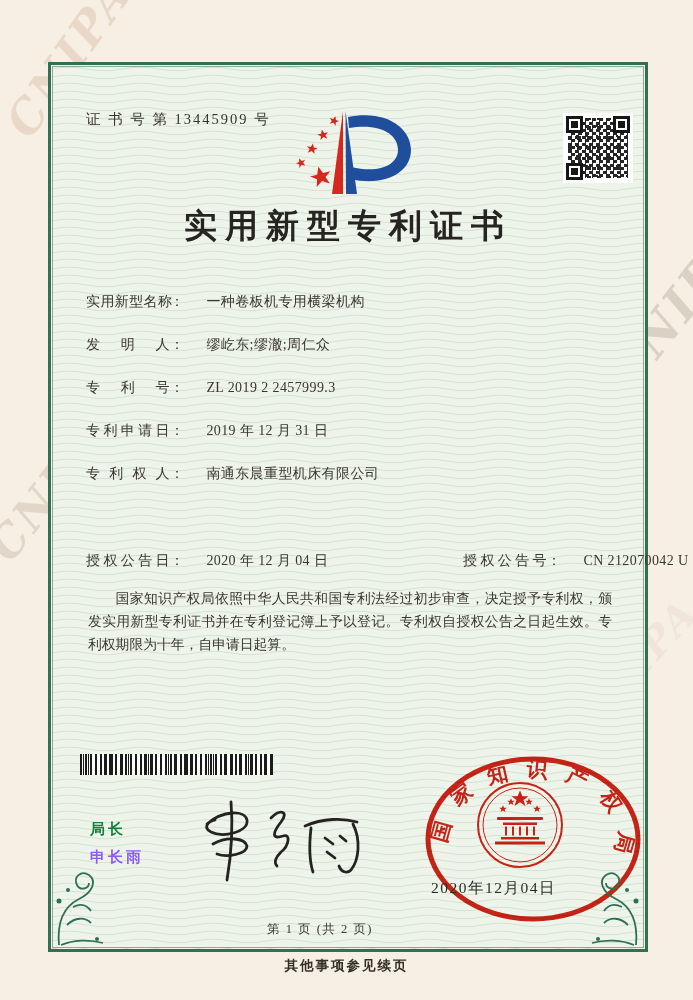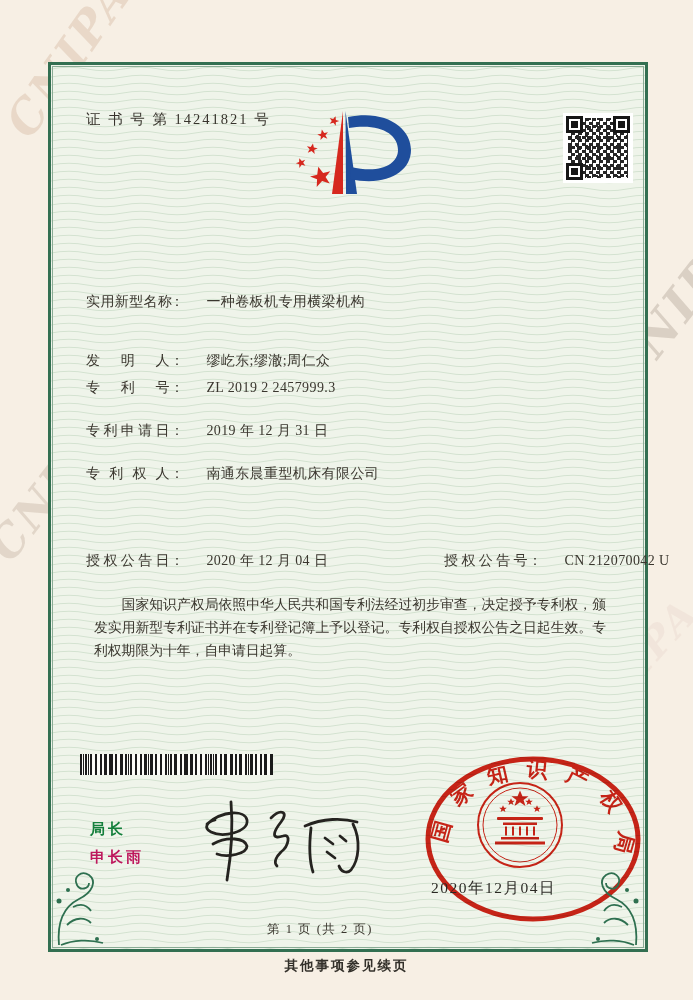--- a/index.html
+++ b/index.html
@@ -28,32 +28,32 @@
                      repeating-conic-gradient(transparent 0 30%,#161616 0 45%,transparent 0 75%);
     background-size:7px 7px,10px 10px;background-position:0 0,3px 2px;}
   .fp{position:absolute;width:17px;height:17px;background:#fff;border:3px solid #161616;box-sizing:border-box;}
   .fp i{position:absolute;inset:2px;background:#161616;}
   .fp-tl{left:3px;top:3px;} .fp-tr{right:3px;top:3px;} .fp-bl{left:3px;bottom:3px;}
   .title{position:absolute;left:48px;width:600px;top:204px;text-align:center;font-size:33px;
          font-weight:700;letter-spacing:8px;color:#262420;}
   .field{position:absolute;left:86px;font-size:14px;letter-spacing:.4px;white-space:nowrap;color:#3a362e;}
   .flabel{display:inline-block;width:84px;text-align:justify;text-align-last:justify;}
   .fval{margin-left:22px;}
-  .f2{position:absolute;left:358px;top:0;}
+  .f2{position:absolute;left:377px;top:0;}
   .body{position:absolute;left:86px;top:585px;width:528px;font-size:13.8px;line-height:23px;
         text-align:justify;color:#3a362e;}
-  .body p{margin:8px;text-indent:2em;}
+  .body p{margin:2px;text-indent:2em;}
   .barcode{position:absolute;left:80px;top:754px;width:193px;height:21px;background-color:#fbfbf7;
     background-image:repeating-linear-gradient(90deg,#1b1b1b 0 2px,transparent 2px 5px),
                      repeating-linear-gradient(90deg,#1b1b1b 0 1px,transparent 1px 8px),
                      repeating-linear-gradient(90deg,transparent 0 3px,#1b1b1b 3px 4px,transparent 4px 13px);}
   .chief-title{position:absolute;left:90px;top:820px;font-size:15px;font-weight:700;letter-spacing:3px;
         font-family:"Liberation Sans","DejaVu Sans",sans-serif;color:#15803d;}
   .chief-name{position:absolute;left:90px;top:848px;font-size:15px;font-weight:700;letter-spacing:3px;
-        font-family:"Liberation Sans","DejaVu Sans",sans-serif;color:#be185d;}
+        font-family:"Liberation Sans","DejaVu Sans",sans-serif;color:#8b5cf6;}
   .sig{position:absolute;left:193px;top:796px;}
   .seal{position:absolute;left:421px;top:753px;mix-blend-mode:multiply;opacity:.95;}
   .pagenum{position:absolute;left:48px;width:544px;top:921px;text-align:center;font-size:12.5px;
         letter-spacing:1.5px;color:#3a362e;}
   .contnote{position:absolute;left:0;width:693px;top:957px;text-align:center;font-size:13.5px;
         letter-spacing:2px;font-weight:600;color:#33302a;}
   .orn{position:absolute;}
   .orn-l{left:53px;top:855px;} .orn-r{left:584px;top:855px;transform:scaleX(-1);}
 </style>
 </head>
@@ -72,21 +72,21 @@
     <svg class="tex" width="594" height="884">
       <defs>
         <pattern id="wv" width="72" height="8" patternUnits="userSpaceOnUse">
           <path d="M0,4 Q18,0.5 36,4 T72,4" stroke="#d3e2d0" stroke-width="1" fill="none"></path>
         </pattern>
       </defs>
       <rect width="594" height="884" fill="url(#wv)"></rect>
     </svg>
   </div>
 
-  <div class="certno">证 书 号 第 14241821 号</div>
+  <div class="certno">证 书 号 第 13445909 号</div>
 
   <svg class="logo" width="160" height="92" viewBox="0 0 160 92">
     <defs>
       <path id="st" d="M0,-10 L2.9,-3.1 10,-3.1 4.2,1.2 6.4,8.1 0,3.9 -6.4,8.1 -4.2,1.2 -10,-3.1 -2.9,-3.1 Z"></path>
     </defs>
     <g fill="#d6281e">
       <use href="#st" transform="translate(13,59) scale(0.5) rotate(-20)"></use>
       <use href="#st" transform="translate(24,45) scale(0.55) rotate(10)"></use>
       <use href="#st" transform="translate(35,31) scale(0.55) rotate(-12)"></use>
       <use href="#st" transform="translate(46,17) scale(0.5) rotate(18)"></use>
@@ -105,25 +105,26 @@
         <i></i>
       </div>
     <div class="fp fp-tr">
         <i></i>
       </div>
     <div class="fp fp-bl">
         <i></i>
       </div>
   </div>
 
+  <div class="title">实用新型专利证书</div>
 
   <div class="field" style="top:293px">
     <span class="flabel">实用新型名称</span><span>：</span><span class="fval">一种卷板机专用横梁机构</span>
   </div>
-  <div class="field" style="top:352px">
+  <div class="field" style="top:336px">
     <span class="flabel">发明人</span><span>：</span><span class="fval">缪屹东;缪澈;周仁众</span>
   </div>
   <div class="field" style="top:379px">
     <span class="flabel">专利号</span><span>：</span><span class="fval">ZL 2019 2 2457999.3</span>
   </div>
   <div class="field" style="top:422px">
     <span class="flabel">专利申请日</span><span>：</span><span class="fval">2019 年 12 月 31 日</span>
   </div>
   <div class="field" style="top:465px">
     <span class="flabel">专利权人</span><span>：</span><span class="fval">南通东晨重型机床有限公司</span>

